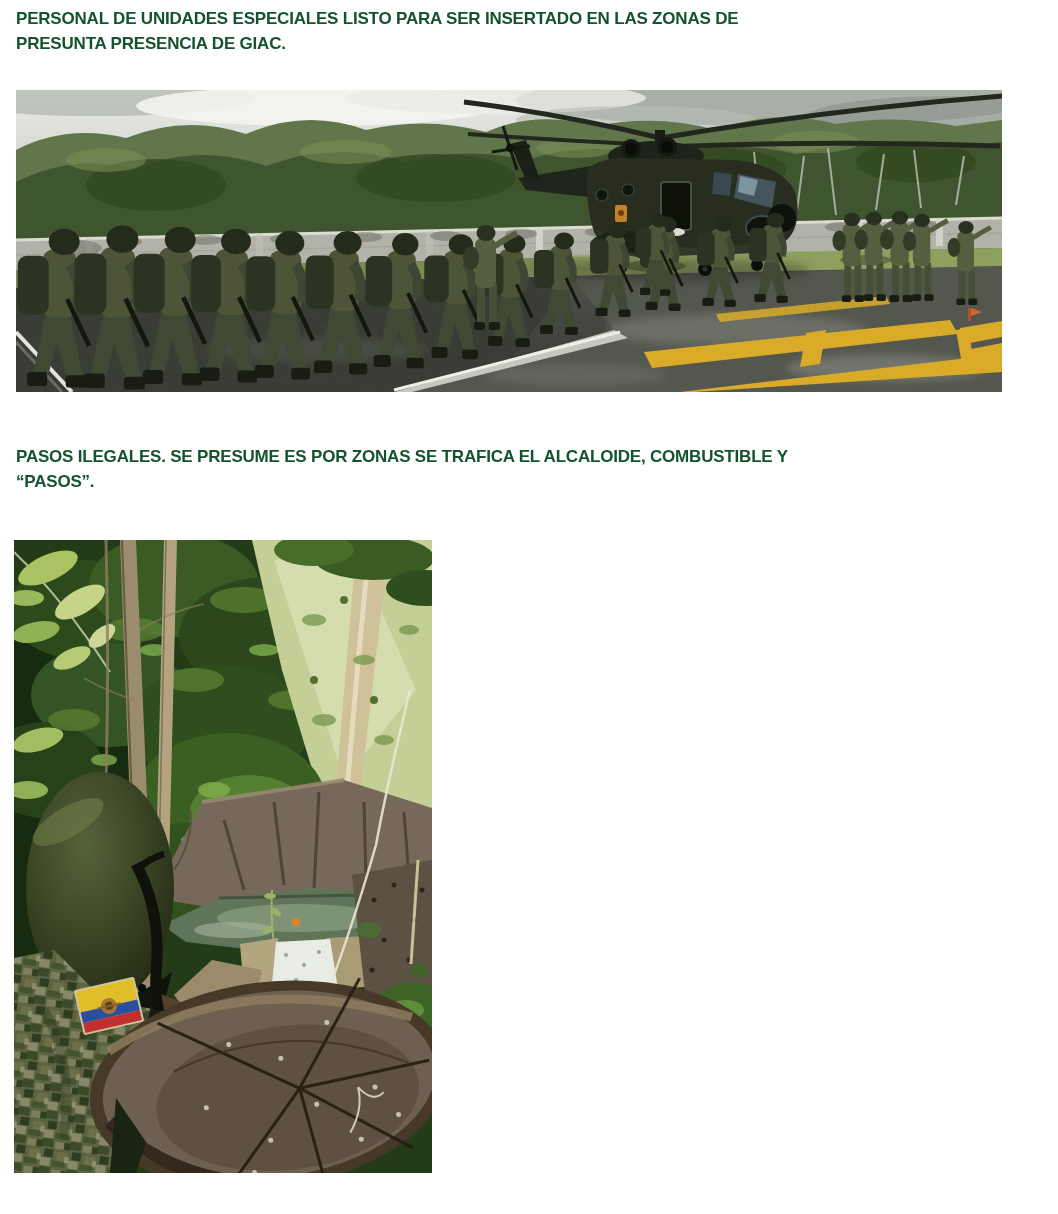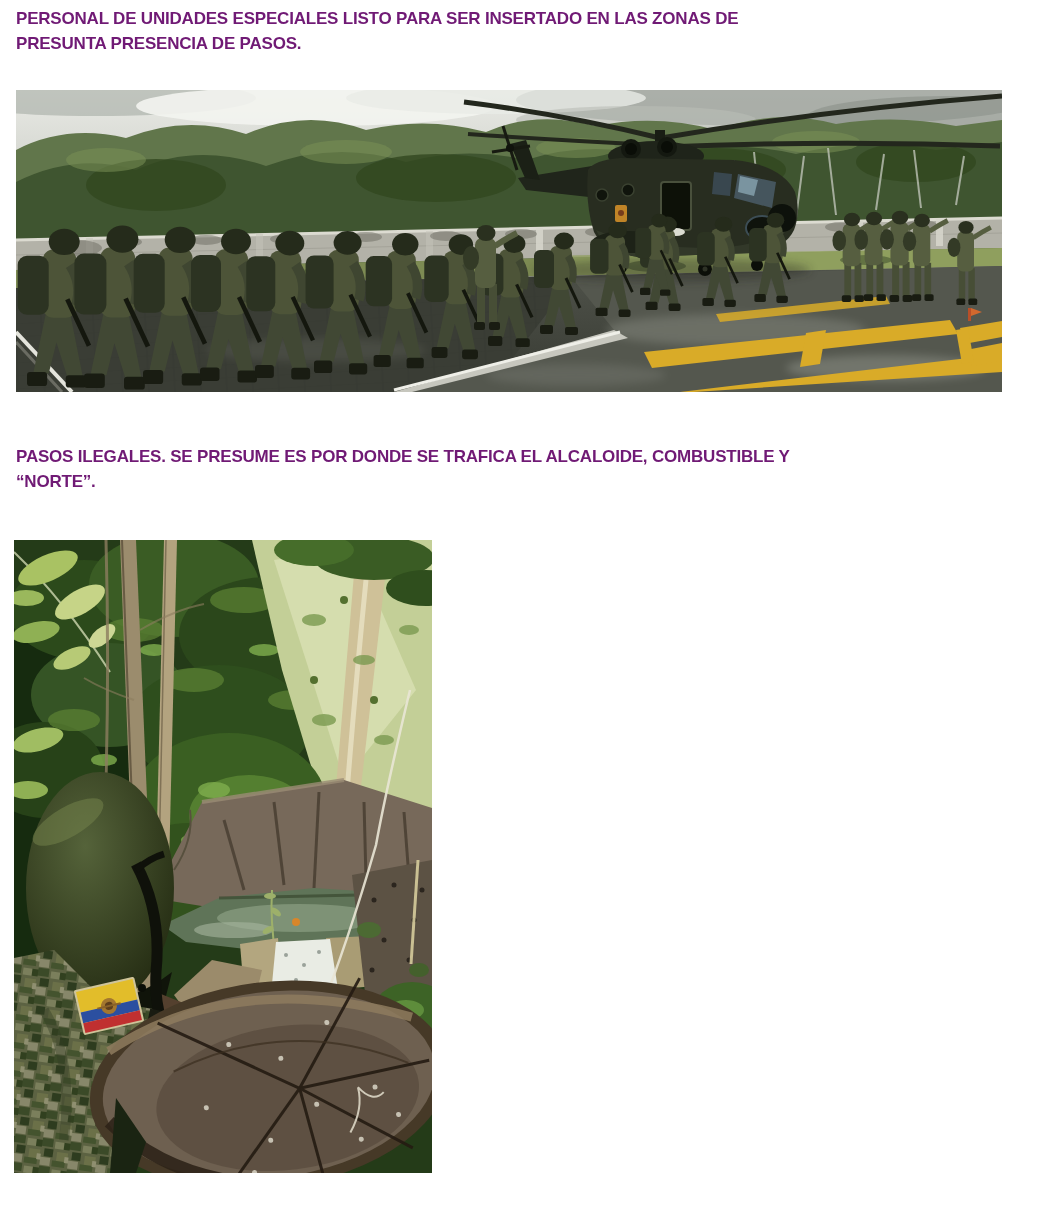--- a/index.html
+++ b/index.html
@@ -1,39 +1,39 @@
 <!DOCTYPE html>
 <html><head>
 <meta charset="utf-8">
 <style>
   html,body{margin:0;padding:0;}
   body{
     width:1058px;height:1214px;position:relative;background:#ffffff;
     font-family:"Liberation Sans",sans-serif;overflow:hidden;
   }
   .caption{
-    position:absolute;left:16px;margin:0;color:#701a75;
+    position:absolute;left:16px;margin:0;color:#14532d;
     font-weight:bold;font-size:17px;line-height:25px;letter-spacing:-0.2px;
   }
   #caption1{top:6px;width:960px;}
   #caption2{top:444px;width:970px;}
   .caption .ln{display:block;white-space:nowrap;}
   figure{position:absolute;margin:0;padding:0;line-height:0;}
   #photo1{left:16px;top:90px;width:986px;height:302px;}
   #photo2{left:14px;top:540px;width:418px;height:633px;}
   svg{display:block;}
 </style>
 </head>
 <body>
 
 <div>
 
   <p class="caption" id="caption1">
     <span class="ln">PERSONAL DE UNIDADES ESPECIALES LISTO PARA SER INSERTADO EN LAS ZONAS DE</span>
-    <span class="ln">PRESUNTA PRESENCIA DE PASOS.</span>
+    <span class="ln">PRESUNTA PRESENCIA DE GIAC.</span>
   </p>
 
   <figure id="photo1" aria-label="Column of soldiers with large rucksacks walking across a wet paved area toward a dark green military transport helicopter parked on a helipad with yellow H markings; concrete block wall and jungle treeline under an overcast sky.">
     <svg viewBox="0 0 986 302" width="986" height="302">
       <defs>
         <linearGradient id="skyG" x1="0" y1="0" x2="0" y2="1">
           <stop offset="0" stop-color="#e9eae5"></stop>
             <stop offset="1" stop-color="#c6c9c2"></stop>
         </linearGradient>
         <linearGradient id="groundG" x1="0" y1="0" x2="0" y2="1">
@@ -241,22 +241,22 @@
       </g>
 
       <g>
         <rect x="952" y="218" width="3" height="13" fill="#b84f28"></rect>
         <polygon points="955,218 966,222 955,226" fill="#d2682e"></polygon>
       </g>
     </svg>
   </figure>
 
   <p class="caption" id="caption2">
-    <span class="ln">PASOS ILEGALES. SE PRESUME ES POR DONDE SE TRAFICA EL ALCALOIDE, COMBUSTIBLE Y</span>
-    <span class="ln">“NORTE”.</span>
+    <span class="ln">PASOS ILEGALES. SE PRESUME ES POR ZONAS SE TRAFICA EL ALCALOIDE, COMBUSTIBLE Y</span>
+    <span class="ln">“PASOS”.</span>
   </p>
 
   <figure id="photo2" aria-label="Soldier in digital camouflage and green helmet with an Ecuadorian flag patch, seen from behind, looking down past a large cut log into a jungle ravine where a stream crosses a small spillway.">
     <svg viewBox="0 0 418 633" width="418" height="633">
       <defs>
         <radialGradient id="helmG" cx="40%" cy="32%" r="80%">
           <stop offset="0" stop-color="#55633a"></stop>
             <stop offset="1" stop-color="#20270f"></stop>
         </radialGradient>
         <pattern id="digicamo" width="28" height="28" patternUnits="userSpaceOnUse" patternTransform="rotate(8)">

